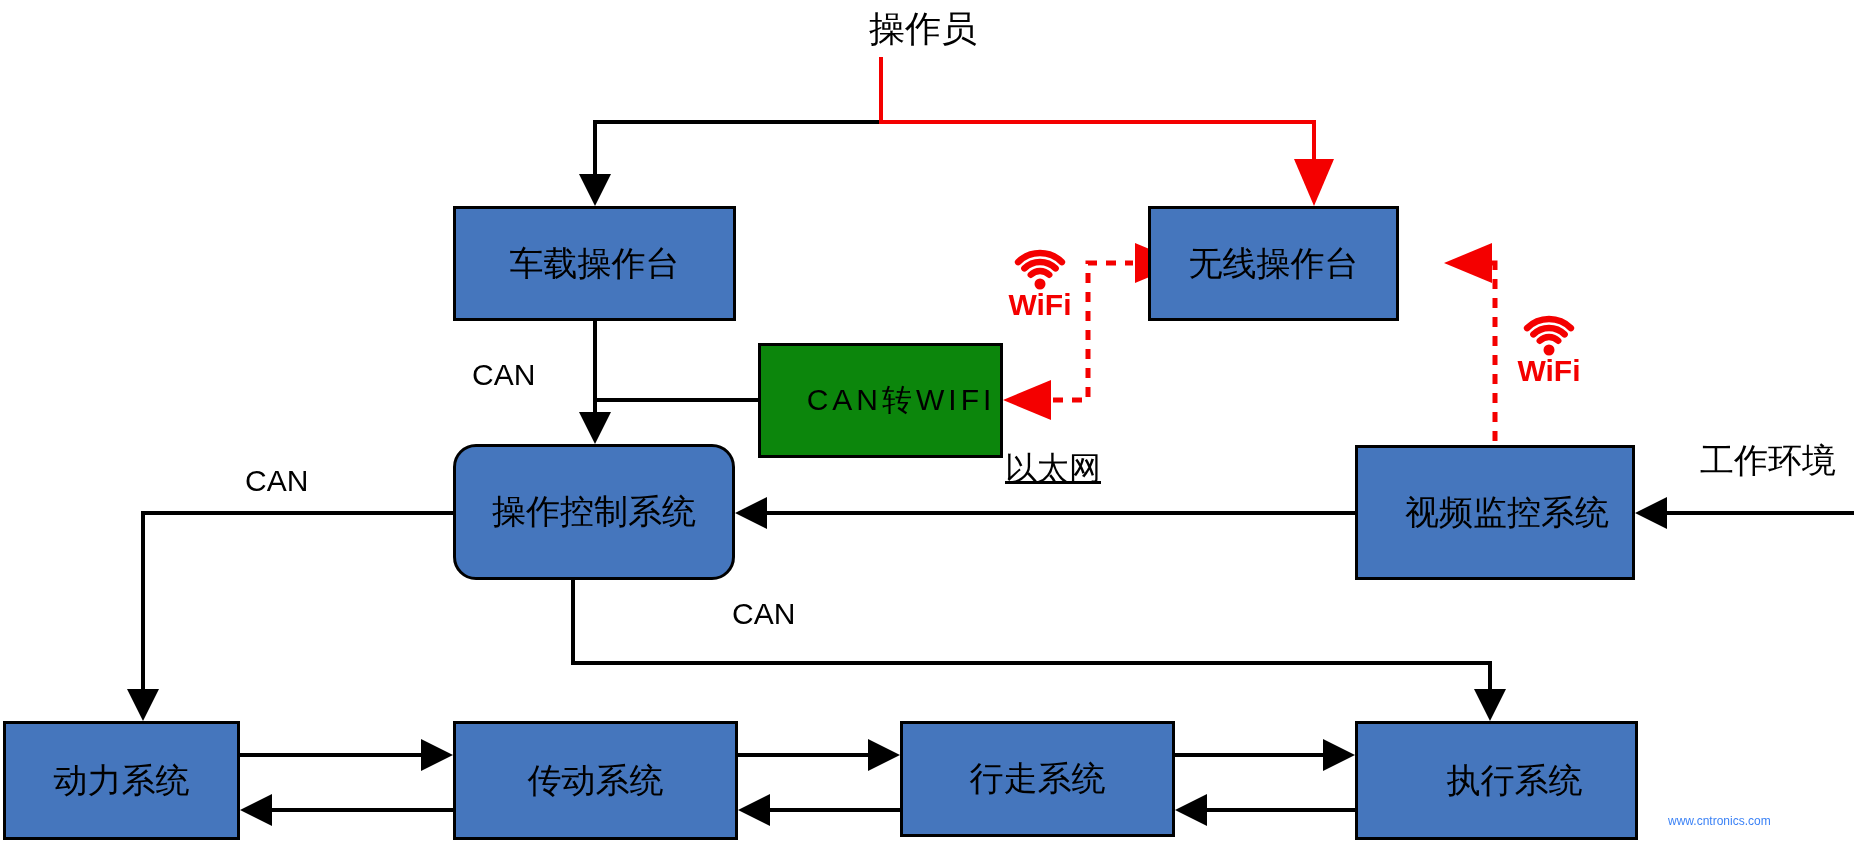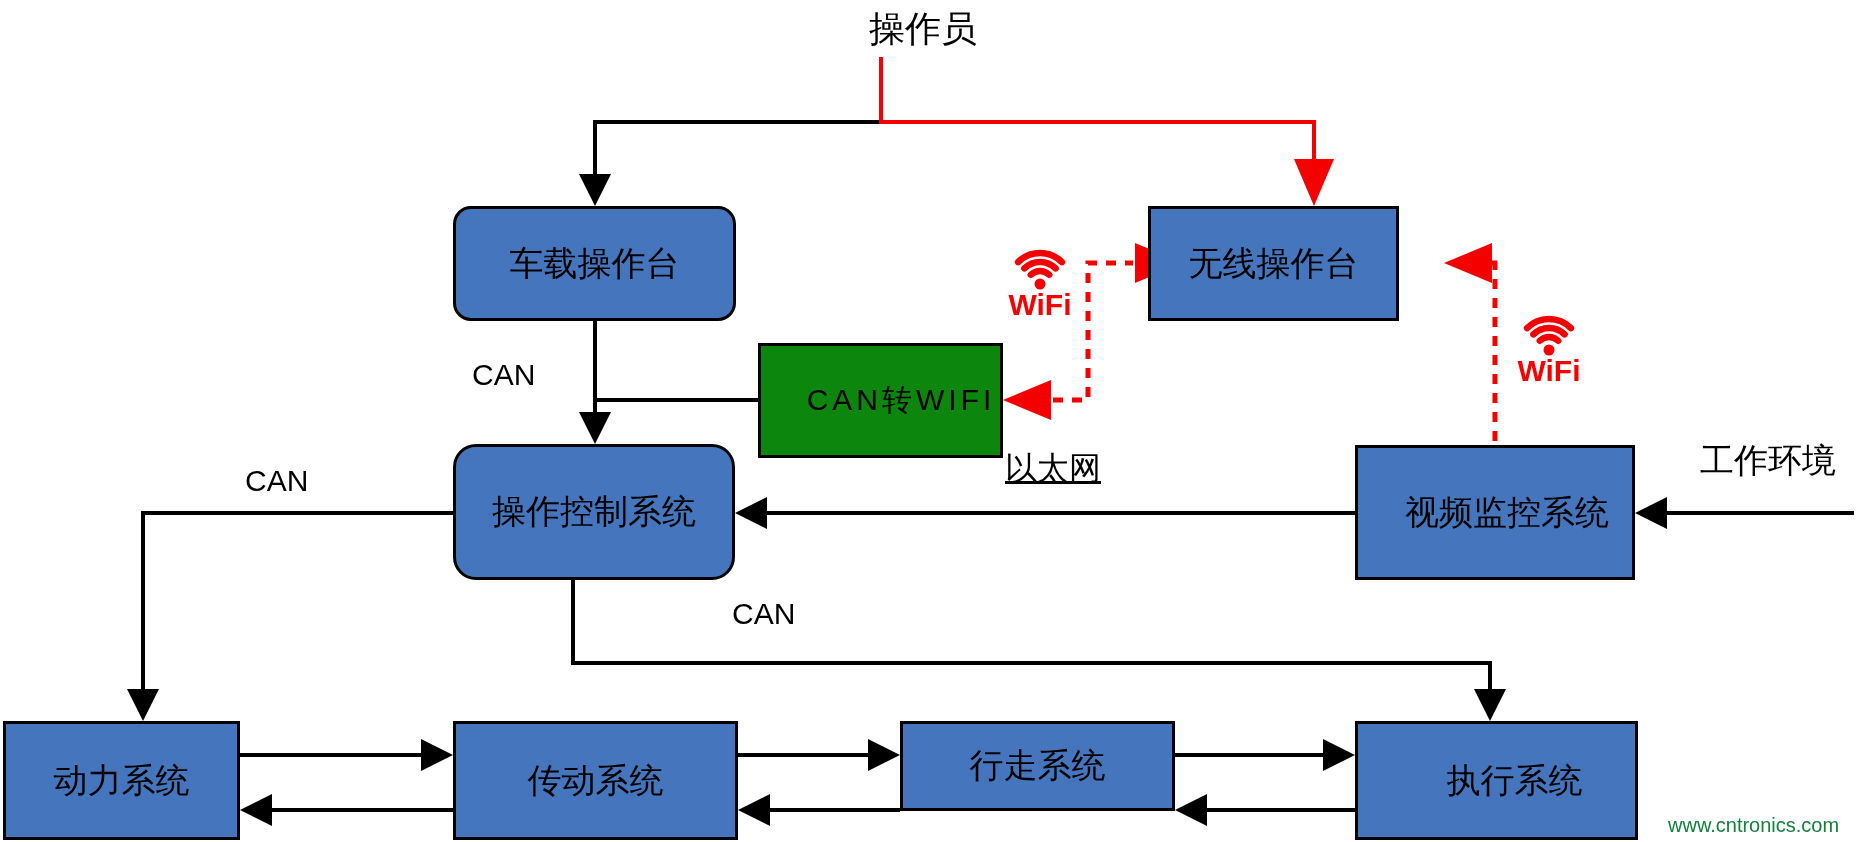--- a/index.html
+++ b/index.html
@@ -15,30 +15,30 @@
   }
   .blue{background:#4576bd;}
   .green{background:#0c860c;font-size:30px;letter-spacing:4px;padding-left:41px;}
   .lbl{position:absolute;color:#000;white-space:nowrap;}
   .lbl-operator{left:826px;top:5px;font-size:36px;margin-left:43px;}
   .lbl-can1{left:472px;top:358px;font-size:30px;}
   .lbl-can2{left:245px;top:464px;font-size:30px;}
   .lbl-can3{left:732px;top:597px;font-size:30px;}
   .lbl-eth{left:1005px;top:447px;font-size:32px;text-decoration:underline;}
   .lbl-env{left:1700px;top:438px;font-size:34px;}
-  .watermark{left:1668px;top:814px;font-size:20px;color:#15803d;}
+  .watermark{left:1668px;top:814px;font-size:12px;color:#3b82f6;}
   
-  .n-vehicle{left:453px;top:206px;width:283px;height:115px;border-radius:18px;}
+  .n-vehicle{left:453px;top:206px;width:283px;height:115px;}
   .n-wireless{left:1148px;top:206px;width:251px;height:115px;}
   .n-canwifi{left:758px;top:343px;width:245px;height:115px;}
   .n-control{left:453px;top:444px;width:282px;height:136px;border-radius:23px;}
   .n-video{left:1355px;top:445px;width:280px;height:135px;padding-left:24px;}
   .n-power{left:3px;top:721px;width:237px;height:119px;}
   .n-trans{left:453px;top:721px;width:285px;height:119px;}
-  .n-walk{left:900px;top:721px;width:275px;height:90px;}
+  .n-walk{left:900px;top:721px;width:275px;height:116px;}
   .n-exec{left:1355px;top:721px;width:283px;height:119px;padding-left:36px;}
   .kline{stroke:#000;stroke-width:4;fill:none;}
   .rline{stroke:#f40000;stroke-width:4;fill:none;}
   .rdash{stroke:#f40000;stroke-width:5;fill:none;stroke-dasharray:10 9;}
   .karrow{fill:#000;stroke:none;}
   .rarrow{fill:#f40000;stroke:none;}
   .wifi-arc{stroke:#f40000;stroke-width:6.5;fill:none;stroke-linecap:round;}
   .wifi-dot{fill:#f40000;}
   .wifi-text{fill:#f40000;font-weight:bold;font-size:30px;text-anchor:middle;
              font-family:"Liberation Sans","DejaVu Sans",sans-serif;}

